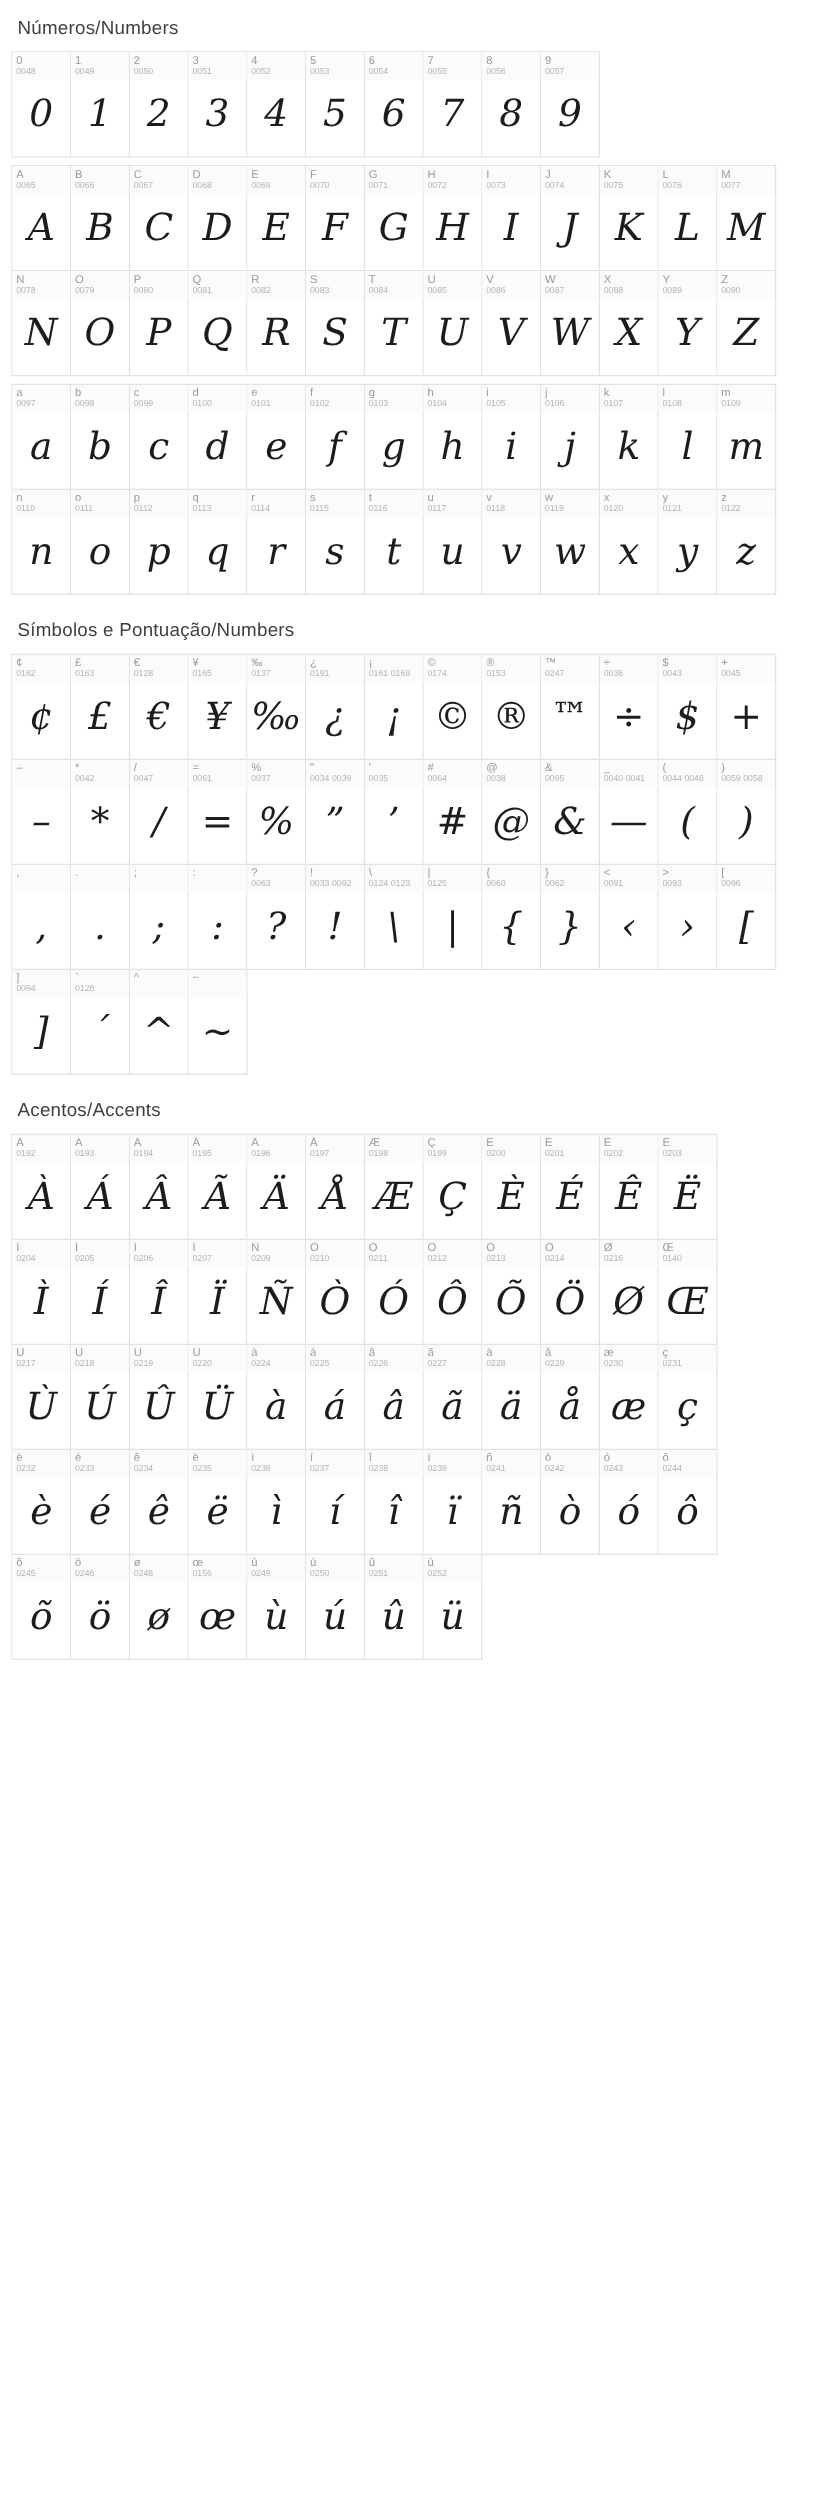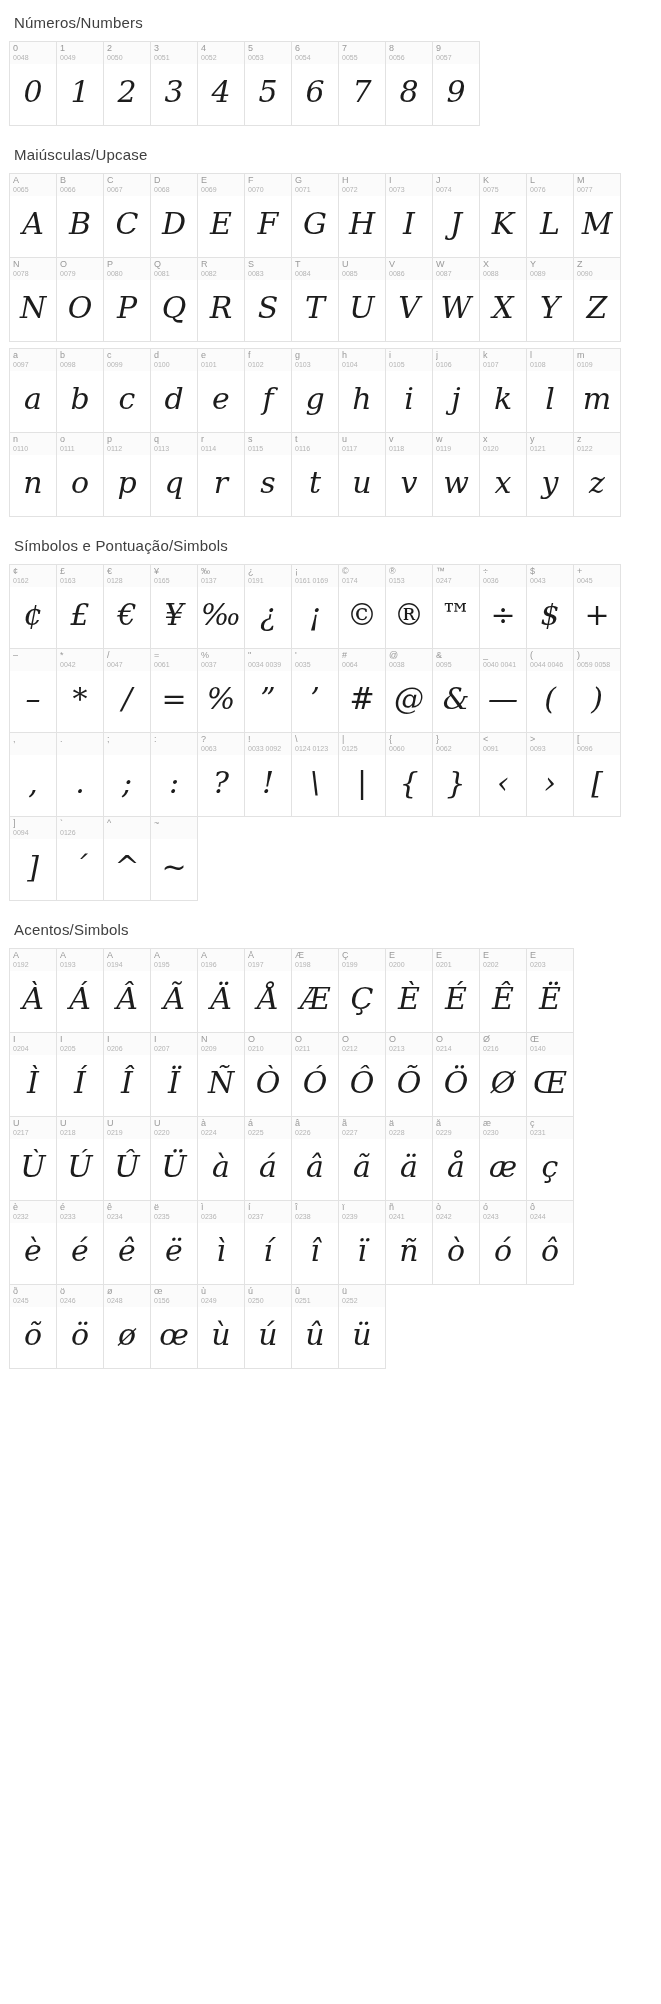--- a/index.html
+++ b/index.html
@@ -163,21 +163,20 @@
           <div class="cell">
             <div class="meta">
               <span class="ch">9</span>
               <span class="code">0057</span>
             </div>
             <div class="big">9</div>
           </div>
         </div>
       </div>
       <div class="section">
-        <div class="section-title">Maiúsculas/Upcase</div>
         <div class="glyph-grid wide" style="width: 612px;">
           <div class="cell">
             <div class="meta">
               <span class="ch">A</span>
               <span class="code">0065</span>
             </div>
             <div class="big">A</div>
           </div>
           <div class="cell">
             <div class="meta">
@@ -536,21 +535,21 @@
           <div class="cell">
             <div class="meta">
               <span class="ch">z</span>
               <span class="code">0122</span>
             </div>
             <div class="big">z</div>
           </div>
         </div>
       </div>
       <div class="section">
-        <div class="section-title">Símbolos e Pontuação/Simbols</div>
+        <div class="section-title">Símbolos e Pontuação/Numbers</div>
         <div class="glyph-grid wide" style="width: 612px;">
           <div class="cell">
             <div class="meta">
               <span class="ch">¢</span>
               <span class="code">0162</span>
             </div>
             <div class="big">¢</div>
           </div>
           <div class="cell">
             <div class="meta">
@@ -842,21 +841,21 @@
           <div class="cell">
             <div class="meta">
               <span class="ch">~</span>
               <span class="code"></span>
             </div>
             <div class="big">~</div>
           </div>
         </div>
       </div>
       <div class="section">
-        <div class="section-title">Acentos/Simbols</div>
+        <div class="section-title">Acentos/Accents</div>
         <div class="glyph-grid wide" style="width: 565px;">
           <div class="cell">
             <div class="meta">
               <span class="ch">À</span>
               <span class="code">0192</span>
             </div>
             <div class="big">À</div>
           </div>
           <div class="cell">
             <div class="meta">

